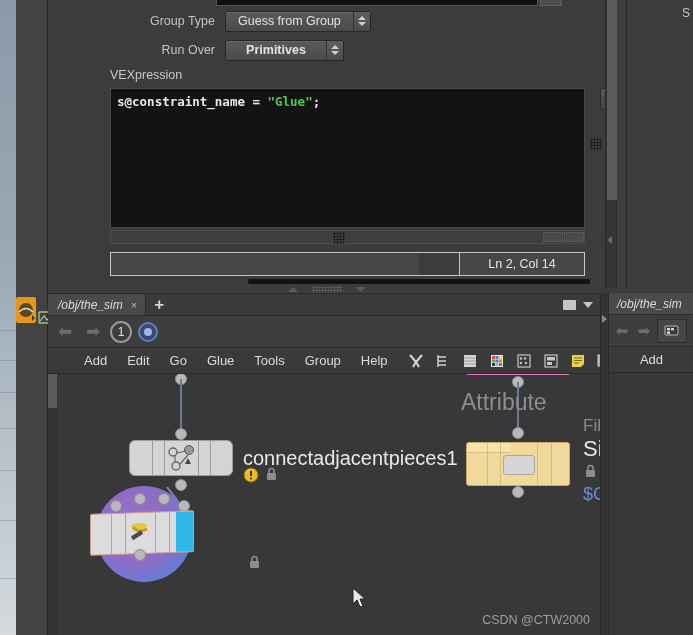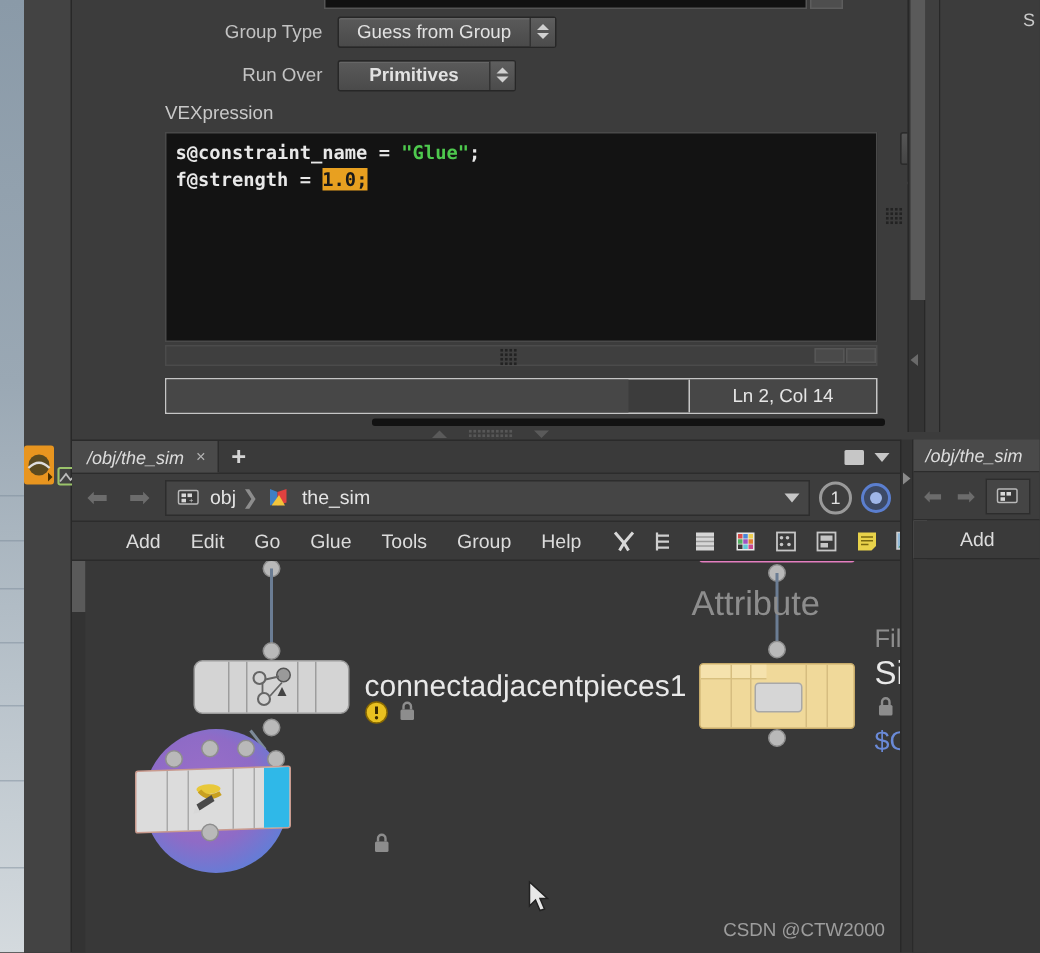--- a/index.html
+++ b/index.html
@@ -559,21 +559,20 @@
           <span class="spin-up"></span>
             <span class="spin-dn"></span>
         </div>
       </div>
     </div>
 
     <div class="vex-title">VEXpression</div>
 
     <div class="code-box">
       <div class="code-line"><span>s@constraint_name = </span><span class="tok-str">"Glue"</span><span>;</span></div>
-      <div class="code-line"><span>f@strength = </span><span class="tok-sel">1.0;</span></div>
     </div>
 
     <div class="code-dd"></div>
     <div class="code-plus">
       <svg width="20" height="18" viewBox="0 0 20 18">
           <path d="M3 6 h6 M6 3 v6" stroke="#d0d0d0" stroke-width="1.6"></path>
           <path d="M11 6 h6" stroke="#d0d0d0" stroke-width="1.6"></path>
           <path d="M14 10 v5 M11.5 12.5 h5" stroke="#d0d0d0" stroke-width="1.6"></path>
         </svg>
     </div>
@@ -619,42 +618,20 @@
       <div class="net-plus">+</div>
       <div class="net-tabbar-right">
         <span class="tb-sq"></span>
         <span class="tb-tri"></span>
       </div>
     </div>
 
     <div class="net-pathbar">
       <span class="nav-arrow">⬅</span>
       <span class="nav-arrow">➡</span>
-      <div class="path-field">
-        <span class="crumb">
-          <svg width="18" height="15" viewBox="0 0 18 15">
-              <rect x="2" y="3" width="13" height="9" rx="1" fill="#3a3a3a" stroke="#b9b9b9"></rect>
-              <rect x="4" y="5" width="3" height="2.4" fill="#d8d8d8"></rect>
-              <rect x="8" y="5" width="3" height="2.4" fill="#d8d8d8"></rect>
-              <rect x="4" y="8.5" width="3" height="2.4" fill="#d8d8d8"></rect>
-              <text x="9" y="11" font-size="5" fill="#d8d8d8">+</text>
-            </svg>
-          <span>obj</span>
-        </span>
-        <span class="crumb-sep">❯</span>
-        <span class="crumb">
-          <svg width="20" height="15" viewBox="0 0 20 15">
-              <path d="M4 2 L4 13 L9 11 L9 4 Z" fill="#3e7fc4"></path>
-              <path d="M9 4 L15 2 L15 11 L9 13 Z" fill="#e0413f"></path>
-              <path d="M5 13 L10 6 L14 13 Z" fill="#f2c43c"></path>
-            </svg>
-          <span>the_sim</span>
-        </span>
-        <span class="path-dd tb-tri"></span>
-      </div>
       <div class="pin-circle">1</div>
       <div class="eye-circle">
           <i></i>
         </div>
     </div>
 
     <div class="net-menubar">
       <span class="mi">Add</span>
       <span class="mi">Edit</span>
       <span class="mi">Go</span>

